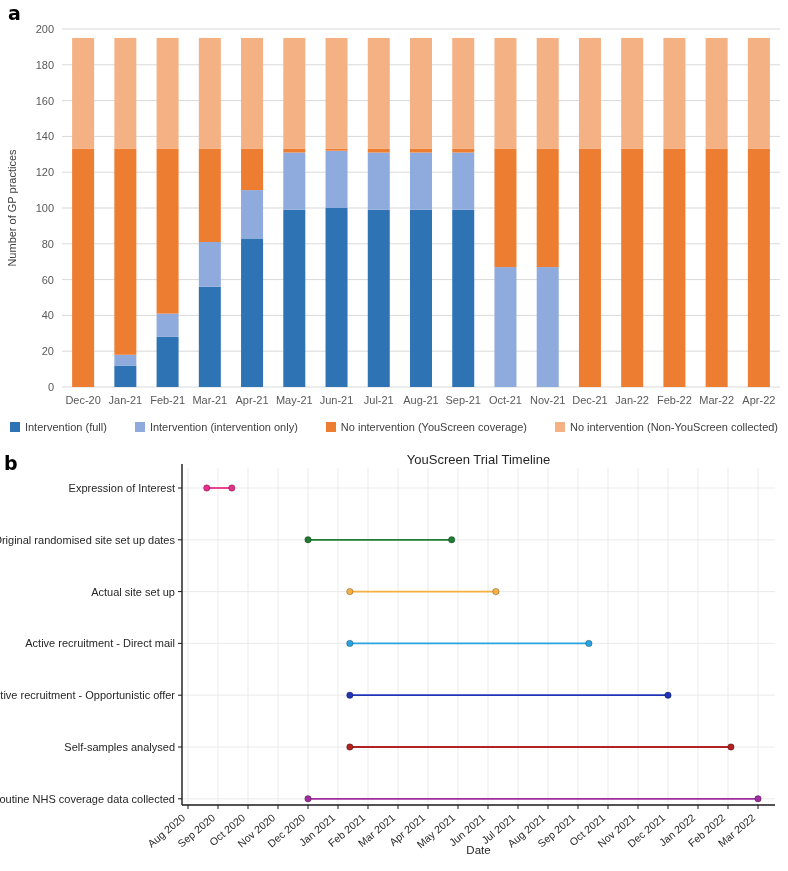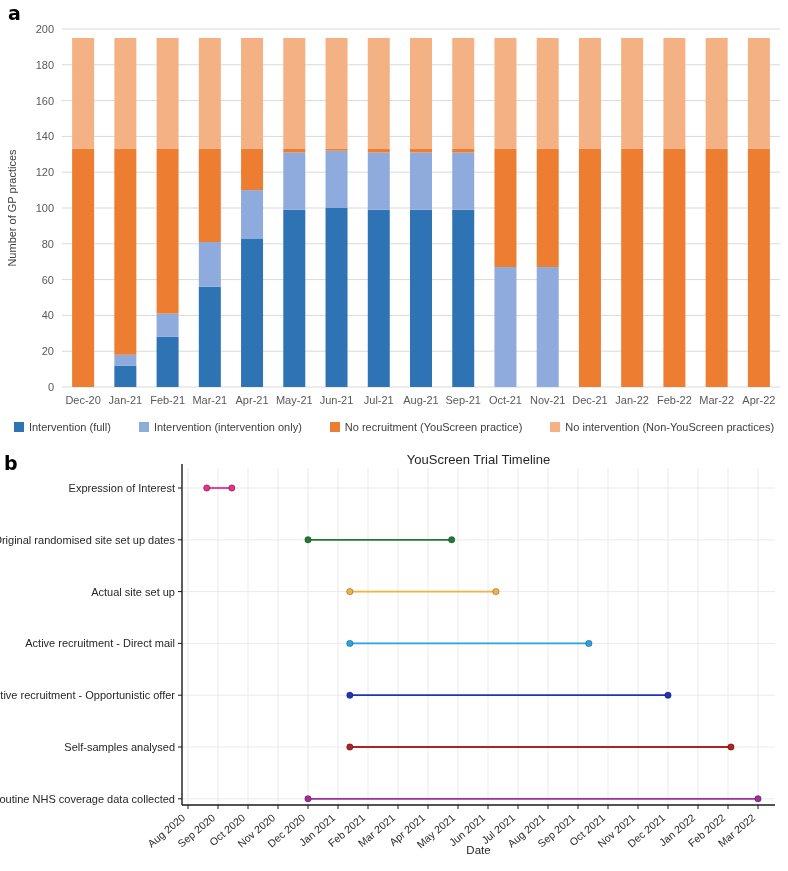--- a/index.html
+++ b/index.html
@@ -124,25 +124,25 @@
       <span class="legend-item">
         <span class="legend-swatch" style="background: rgb(46, 116, 181);"></span>
         <span>Intervention (full)</span>
       </span>
       <span class="legend-item">
         <span class="legend-swatch" style="background: rgb(143, 170, 220);"></span>
         <span>Intervention (intervention only)</span>
       </span>
       <span class="legend-item">
         <span class="legend-swatch" style="background: rgb(237, 125, 49);"></span>
-        <span>No recruitment (YouScreen practice)</span>
+        <span>No intervention (YouScreen coverage)</span>
       </span>
       <span class="legend-item">
         <span class="legend-swatch" style="background: rgb(244, 177, 131);"></span>
-        <span>No intervention (Non-YouScreen practices)</span>
+        <span>No intervention (Non-YouScreen collected)</span>
       </span>
     </div>
 
   <div class="panel-letter" id="letter-b">b</div>
 
   <svg id="panelB" width="788" height="421">
       <line x1="188" y1="18" x2="188" y2="355" stroke="#EBEBEB" stroke-width="1"></line>
       <line x1="188" y1="355" x2="188" y2="359" stroke="#1a1a1a" stroke-width="1"></line>
       <text x="186" y="369" text-anchor="end" font-size="10.5" fill="#262626" transform="rotate(-40 186 369)">Aug 2020</text>
       <line x1="218" y1="18" x2="218" y2="355" stroke="#EBEBEB" stroke-width="1"></line>

